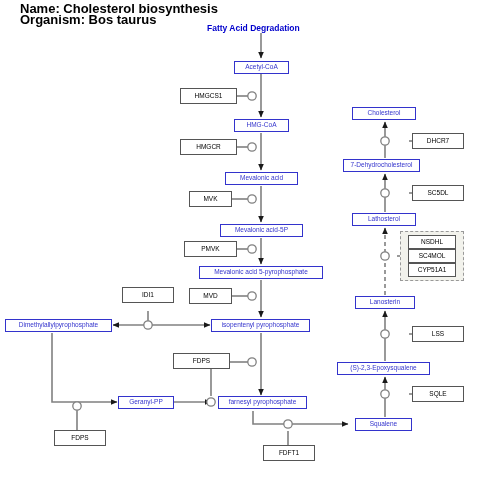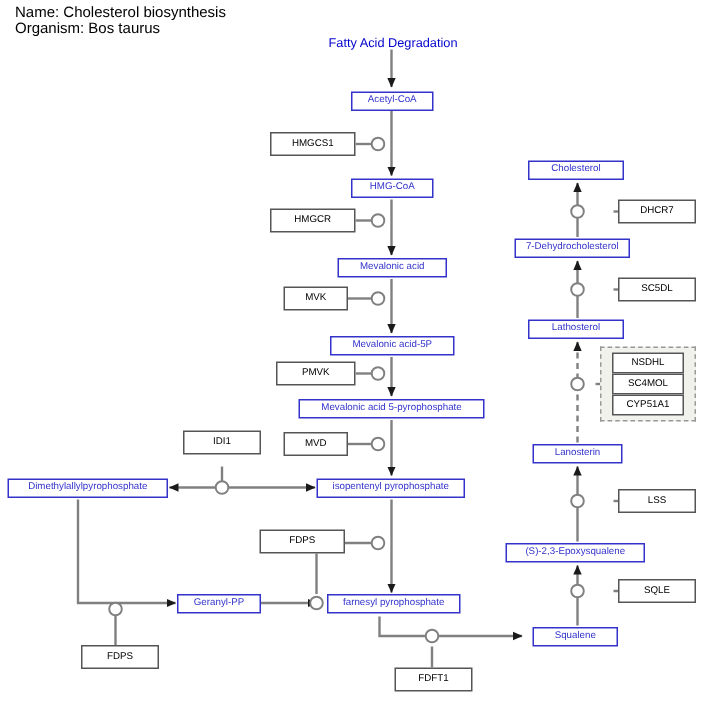--- a/index.html
+++ b/index.html
@@ -16,38 +16,38 @@
   }
   #canvas {
     position: absolute;
     left: 0; top: 0;
     width: 480px;
     height: 485px;
   }
   
   #header {
     position: absolute;
-    left: 10px;
+    left: 20px;
     top: 3px;
-    font-size: 10px;
-    font-weight: normal;
+    font-size: 13px;
+    font-weight: bold;
     color: #000000;
     line-height: 11px;
     white-space: nowrap;
   }
   #header div { white-space: nowrap; }
 
   
   .pathway-title {
     position: absolute;
     font-size: 8.5px;
-    font-weight: normal;
+    font-weight: bold;
     color: #0000cc;
     white-space: nowrap;
-    text-align: center;
+    text-align: left;
   }
 
   
   .metabolite {
     position: absolute;
     box-sizing: border-box;
     border: 1px solid #3333cc;
     background: #ffffff;
     color: #3333cc;
     font-size: 6.5px;

